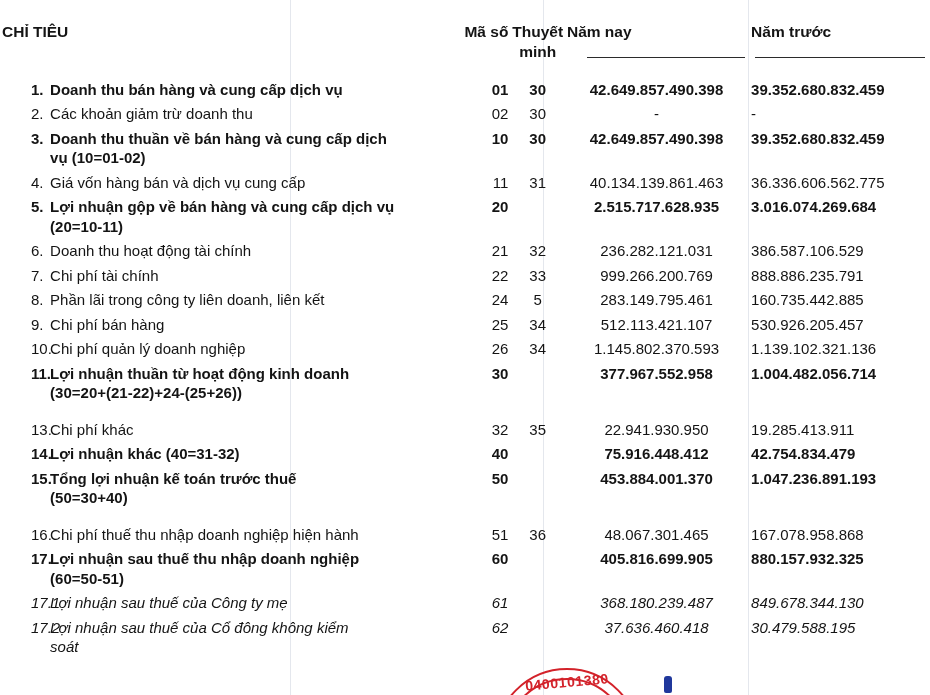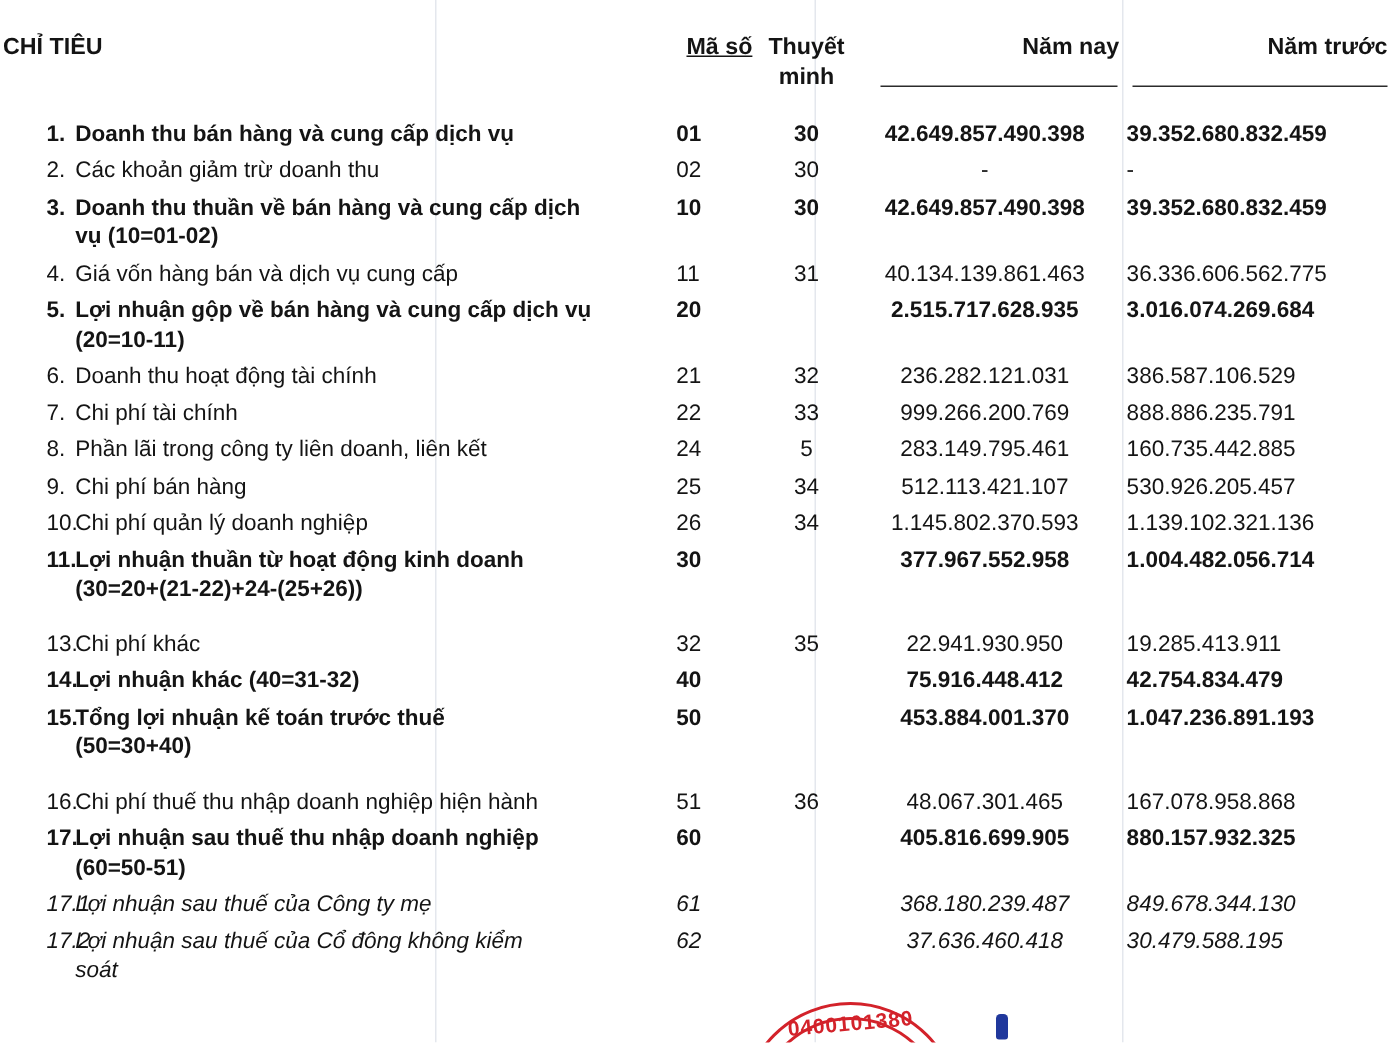--- a/index.html
+++ b/index.html
@@ -62,29 +62,28 @@
     padding: 0;
     vertical-align: top;
     line-height: 1.32;
   }
   th.h-chitieu {
     text-align: left;
     padding-left: 2px;
     padding-top: 14px;
   }
   th.h-ma {
-    text-align: center;
+    text-align: right;
     padding-top: 14px;
-    text-decoration: underline;
   }
   th.h-tm {
     padding-top: 14px;
   }
   th.h-cur, th.h-prev {
-    text-align: right;
+    text-align: left;
     padding-top: 14px;
     padding-right: 5px;
   }
   .hdr-rule {
     height: 1px;
     background: #2b2b2b;
     margin-top: 15px;
   }
   .hdr-rule.cur  { margin-left: 20px; margin-right: 1px; }
   .hdr-rule.prev { margin-left: 4px;  margin-right: 0px; }
@@ -102,21 +101,21 @@
   td.idx {
     text-align: left;
     padding-left: 31px;
   }
   td.label {
     text-align: left;
     padding-left: 2px;
     white-space: normal;
     margin-top: 28px;
   }
-  td.ma   { text-align: left; margin-top: 20px; }
+  td.ma   { text-align: right; margin-top: 20px; }
   td.tm   { text-align: center; }
   td.cur  { text-align: center; padding-right: 5px; }
   td.prev { padding-right: 1px; }
 
   tr.row td { padding-top: 3px; padding-bottom: 2px; }
 
   tr.b td        { font-weight: bold; }
   tr.it td       { font-style: italic; }
   tr.it td.ma,
   tr.it td.tm,

